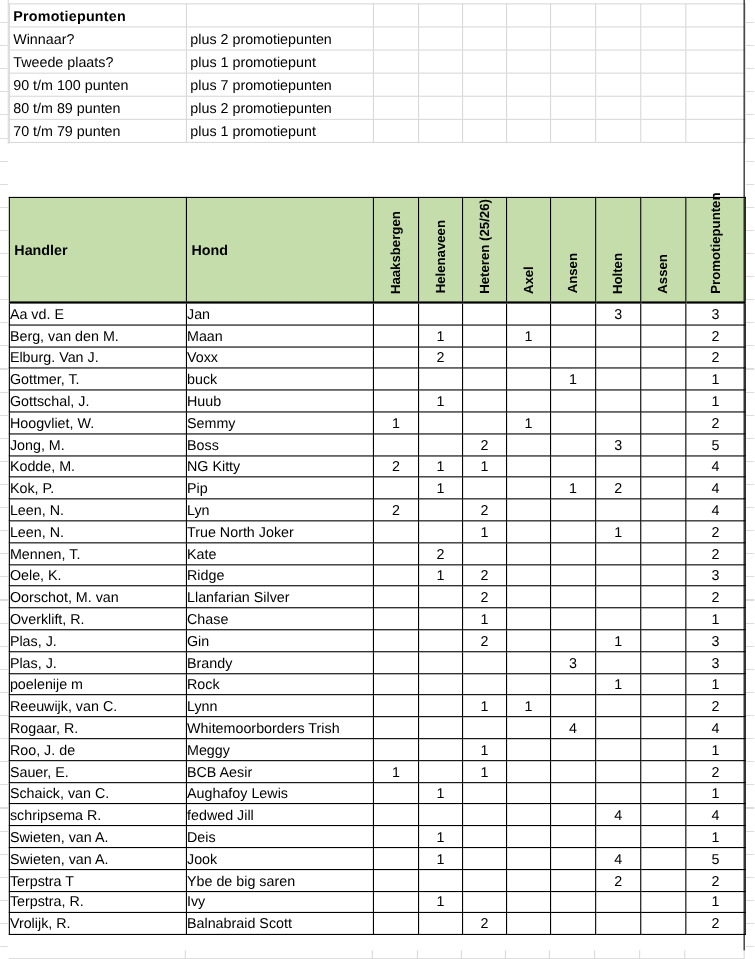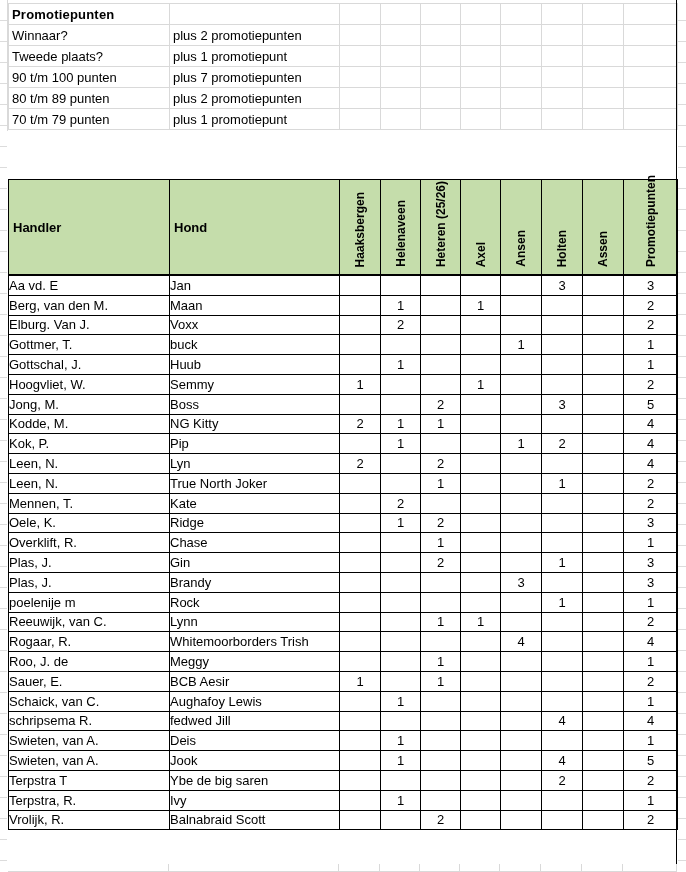--- a/index.html
+++ b/index.html
@@ -356,20 +356,32 @@
           <td class="c-num"></td>
           <td class="c-num">1</td>
           <td class="c-num">2</td>
           <td class="c-num"></td>
           <td class="c-num"></td>
           <td class="c-num"></td>
           <td class="c-num"></td>
           <td class="c-num">3</td>
         </tr>
         <tr>
+          <td class="c-text">Oorschot, M. van</td>
+          <td class="c-text">Llanfarian Silver</td>
+          <td class="c-num"></td>
+          <td class="c-num"></td>
+          <td class="c-num">2</td>
+          <td class="c-num"></td>
+          <td class="c-num"></td>
+          <td class="c-num"></td>
+          <td class="c-num"></td>
+          <td class="c-num">2</td>
+        </tr>
+        <tr>
           <td class="c-text">Overklift, R.</td>
           <td class="c-text">Chase</td>
           <td class="c-num"></td>
           <td class="c-num"></td>
           <td class="c-num">1</td>
           <td class="c-num"></td>
           <td class="c-num"></td>
           <td class="c-num"></td>
           <td class="c-num"></td>
           <td class="c-num">1</td>

